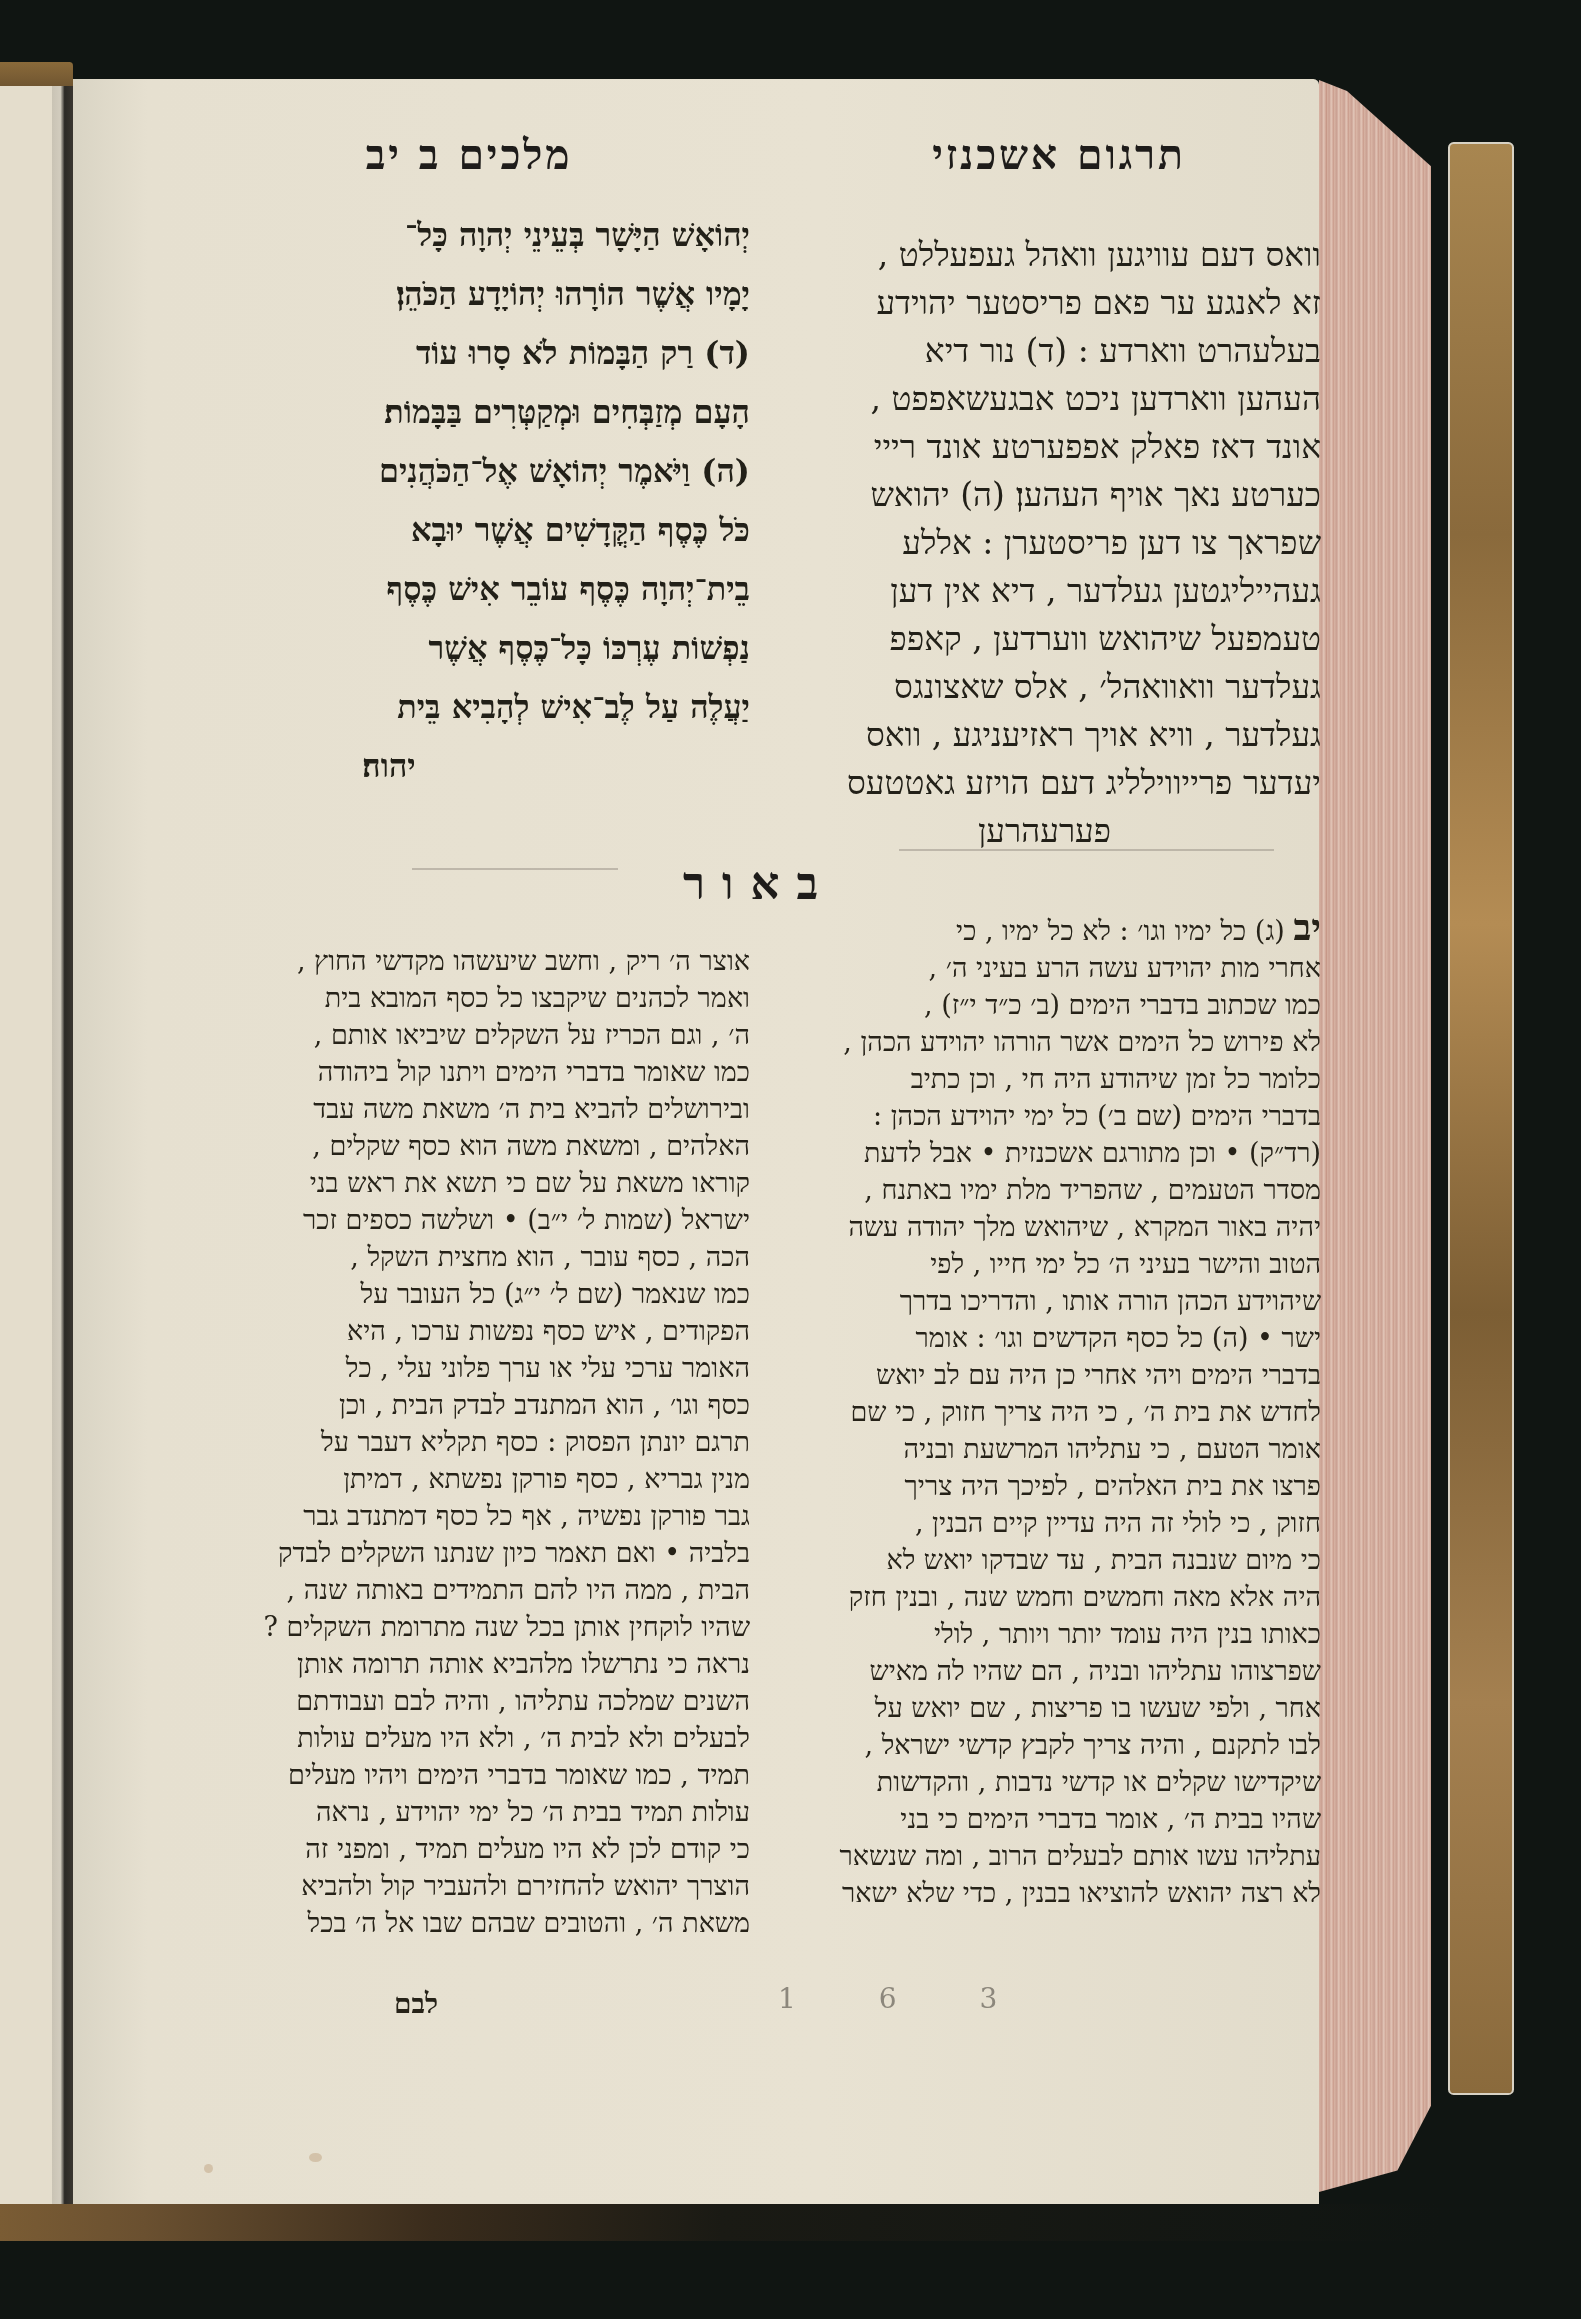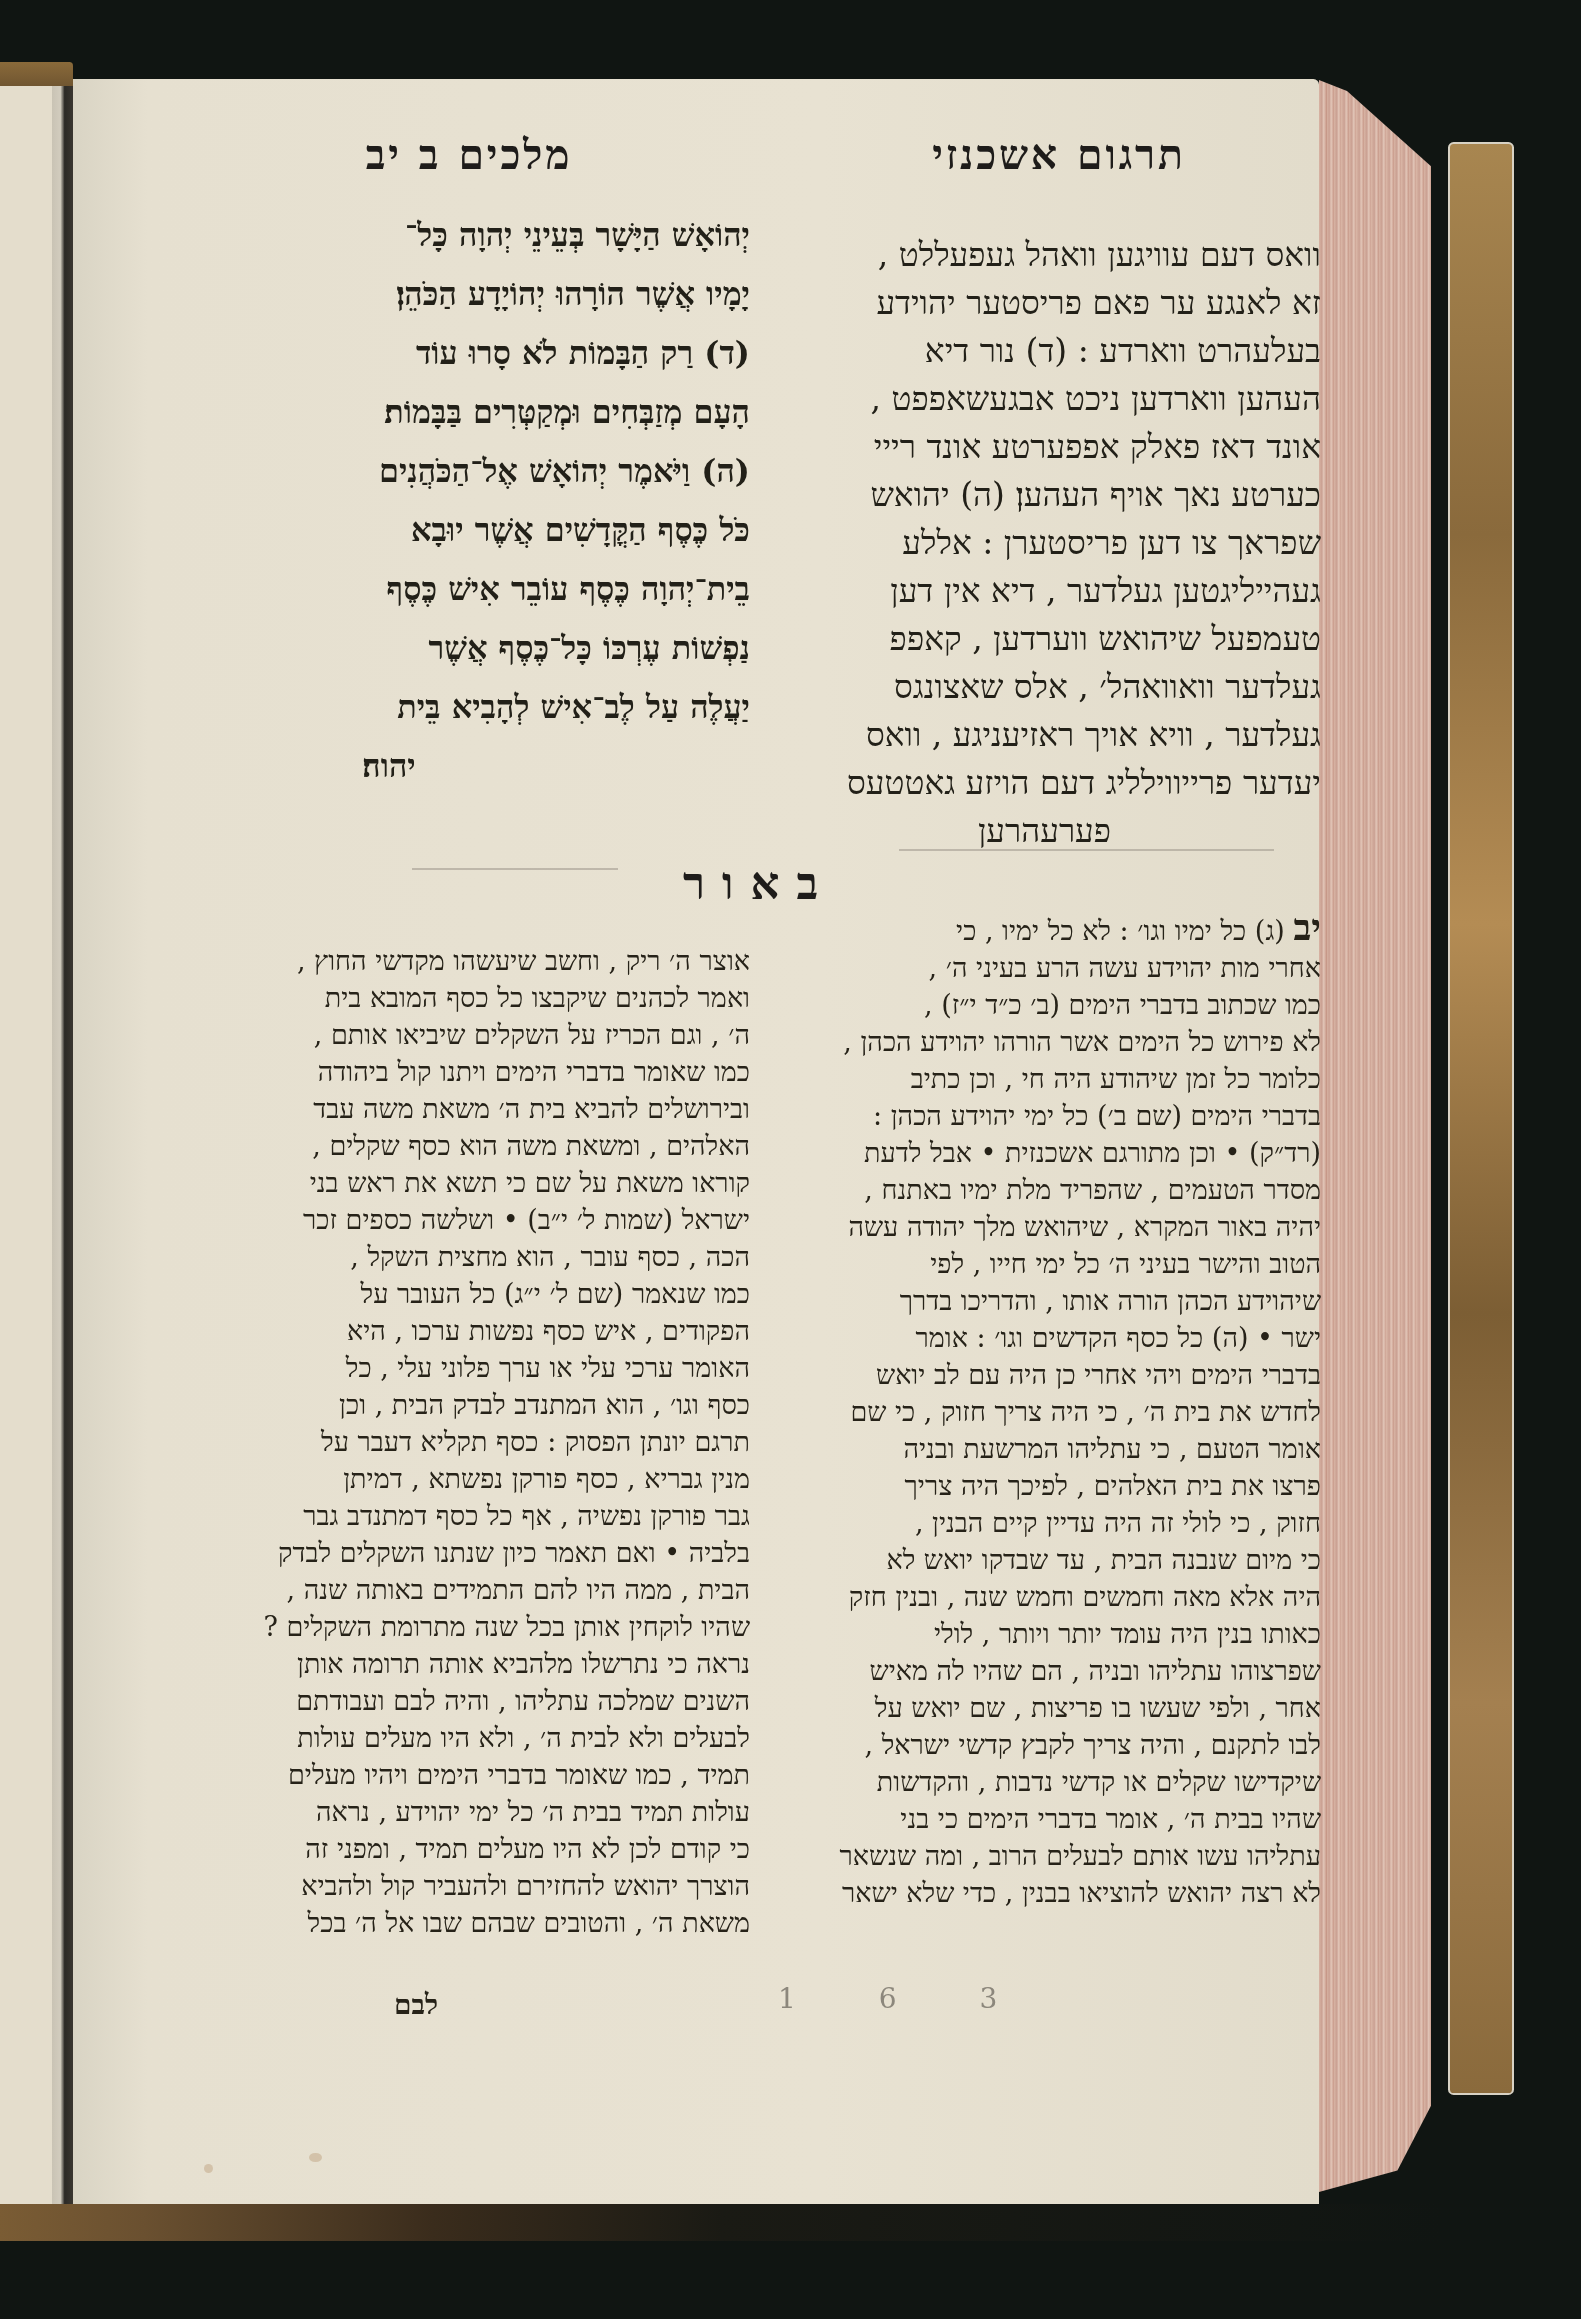--- a/index.html
+++ b/index.html
@@ -68,21 +68,21 @@
   .col-comm {
     position:absolute; direction:rtl; text-align:justify; color:#262218;
     font-size:27px; line-height:37px;
   }
   .comm-left { left:178px; top:942px; width:572px; }
   .comm-right { left:768px; top:898px; width:553px;margin-top:11px; }
   .ch-num { font-weight:bold; font-size:37px; }
   .line { white-space:nowrap; overflow:hidden; }
   .catchword {
     position:absolute; left:394px; top:1988px; font-size:28px; font-weight:bold;
-    color:#262218; direction:rtl;
+    color:#262218; direction:rtl;font-family:Liberation Serif, serif;
   }
   .signature {
     position:absolute; left:778px; top:1982px; font-size:28px; color:#8c877c;
     letter-spacing:37px;
   }
   .foxing { position:absolute; border-radius:50%; background:#b08a60; opacity:.35; }
 </style>
 </head>
 <body>
 

